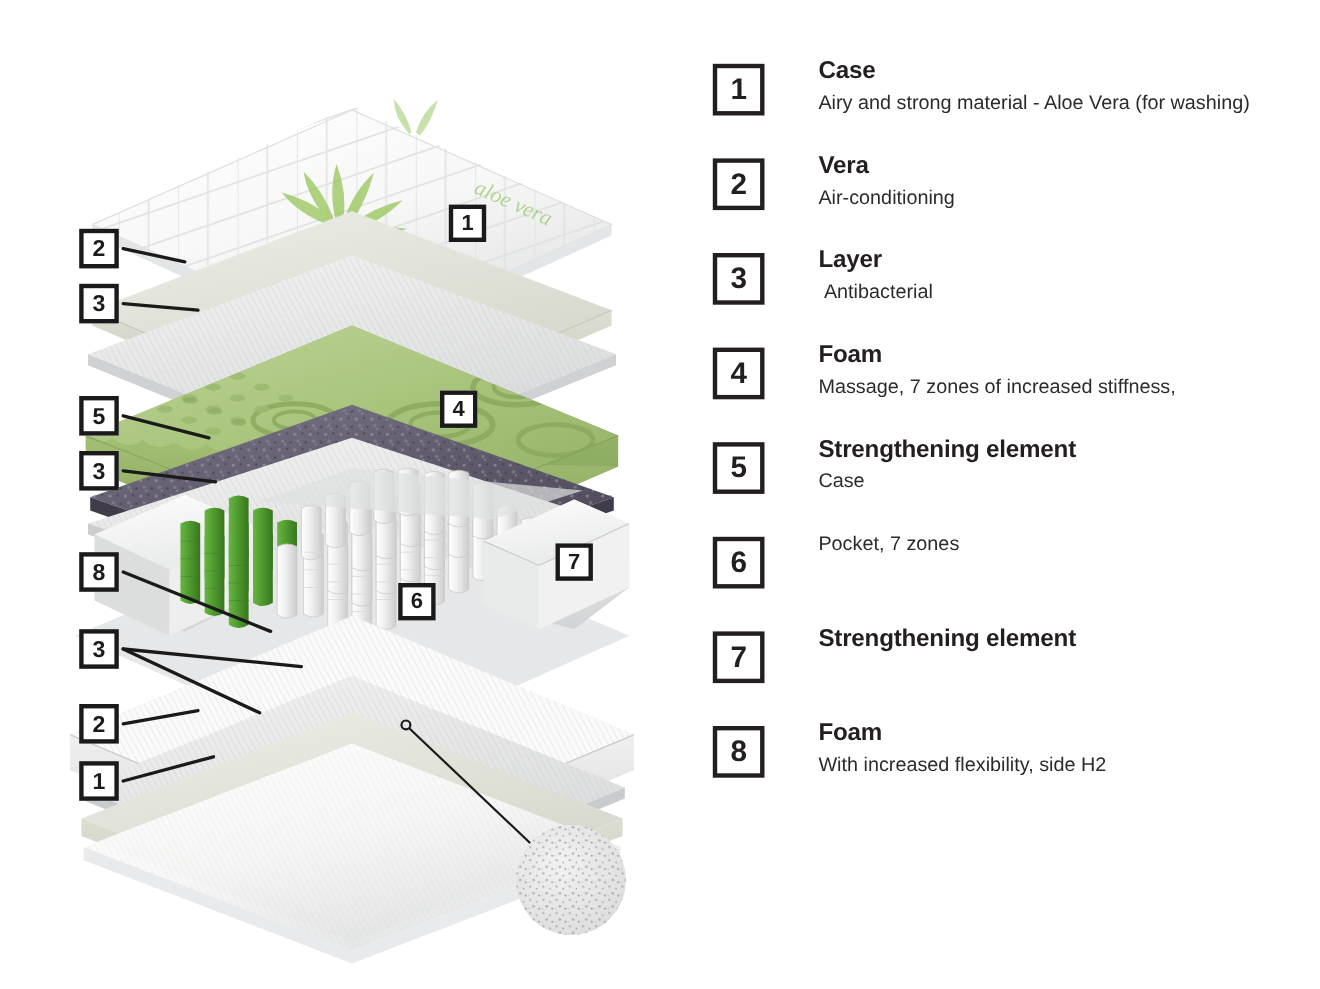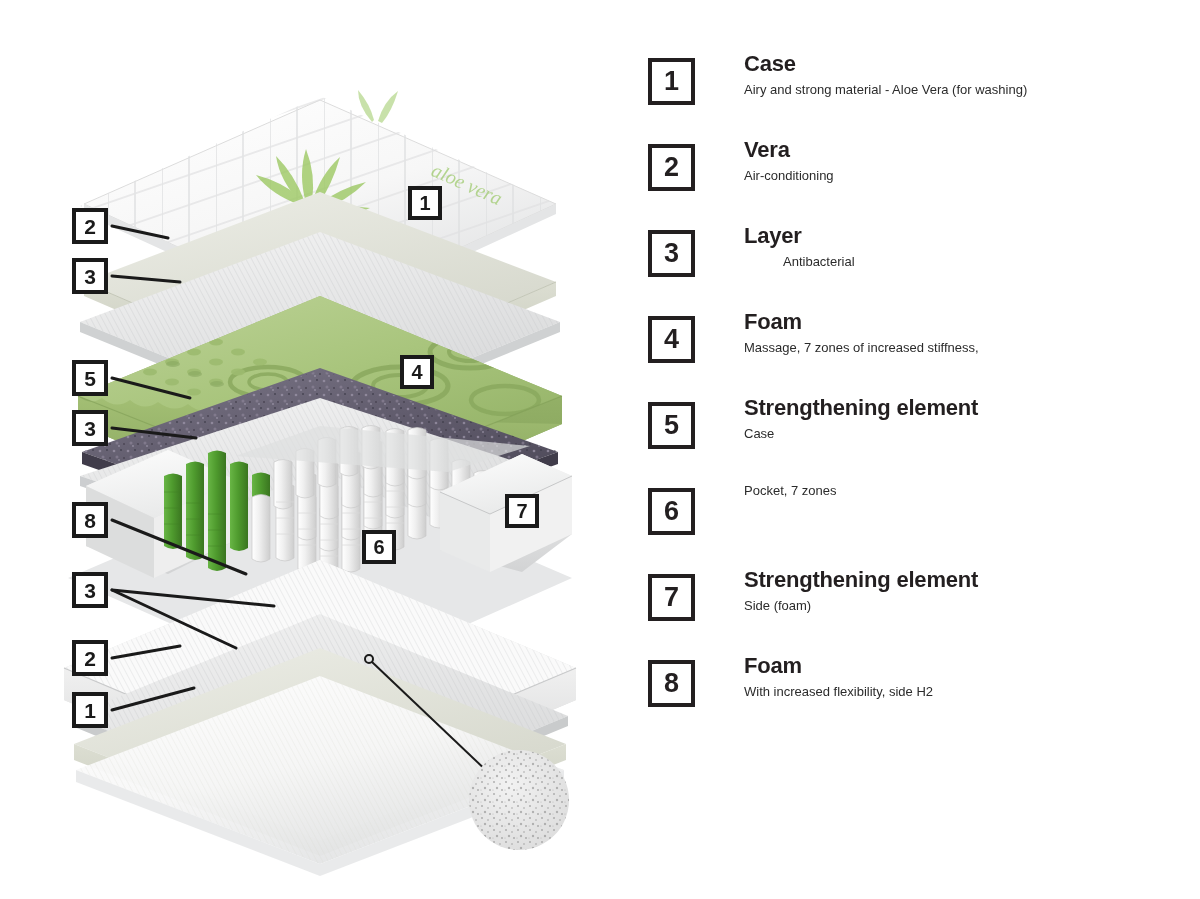--- a/index.html
+++ b/index.html
@@ -40,29 +40,29 @@
   .legend-title {
     font-size: 22px;
     font-weight: 700;
     color: #231f20;
     line-height: 1.05;
     letter-spacing: -0.2px;
     margin: 0 0 6px 0;
     white-space: nowrap;
   }
   .legend-desc {
-    font-size: 13px;
+    font-size: 18px;
     font-weight: 400;
     color: #2b2b2b;
     line-height: 1.38;
     margin: 0;
     max-width: 470px;
   }
   .legend-desc span { display: block; }
-  .legend-desc span.indent { padding-left: 5px; margin-left: 34px; }
+  .legend-desc span.indent { padding-left: 5px; }
 
   
   #illus {
     position: absolute;
     left: 0; top: 0;
     width: 640px; height: 899px;
   }
   #illus svg { display: block; }
 
   
@@ -486,23 +486,20 @@
     <div class="legend-row">
       <div class="legend-num">6</div>
       <div class="legend-desc">
         <span>Pocket, 7 zones</span>
       </div>
     </div>
 
     <div class="legend-row">
       <div class="legend-num">7</div>
       <div class="legend-title">Strengthening element</div>
-      <div class="legend-desc">
-        <span>Side (foam)</span>
-      </div>
     </div>
 
     <div class="legend-row">
       <div class="legend-num">8</div>
       <div class="legend-title">Foam</div>
       <div class="legend-desc">
         <span>With increased flexibility, side H2</span>
       </div>
     </div>
 

